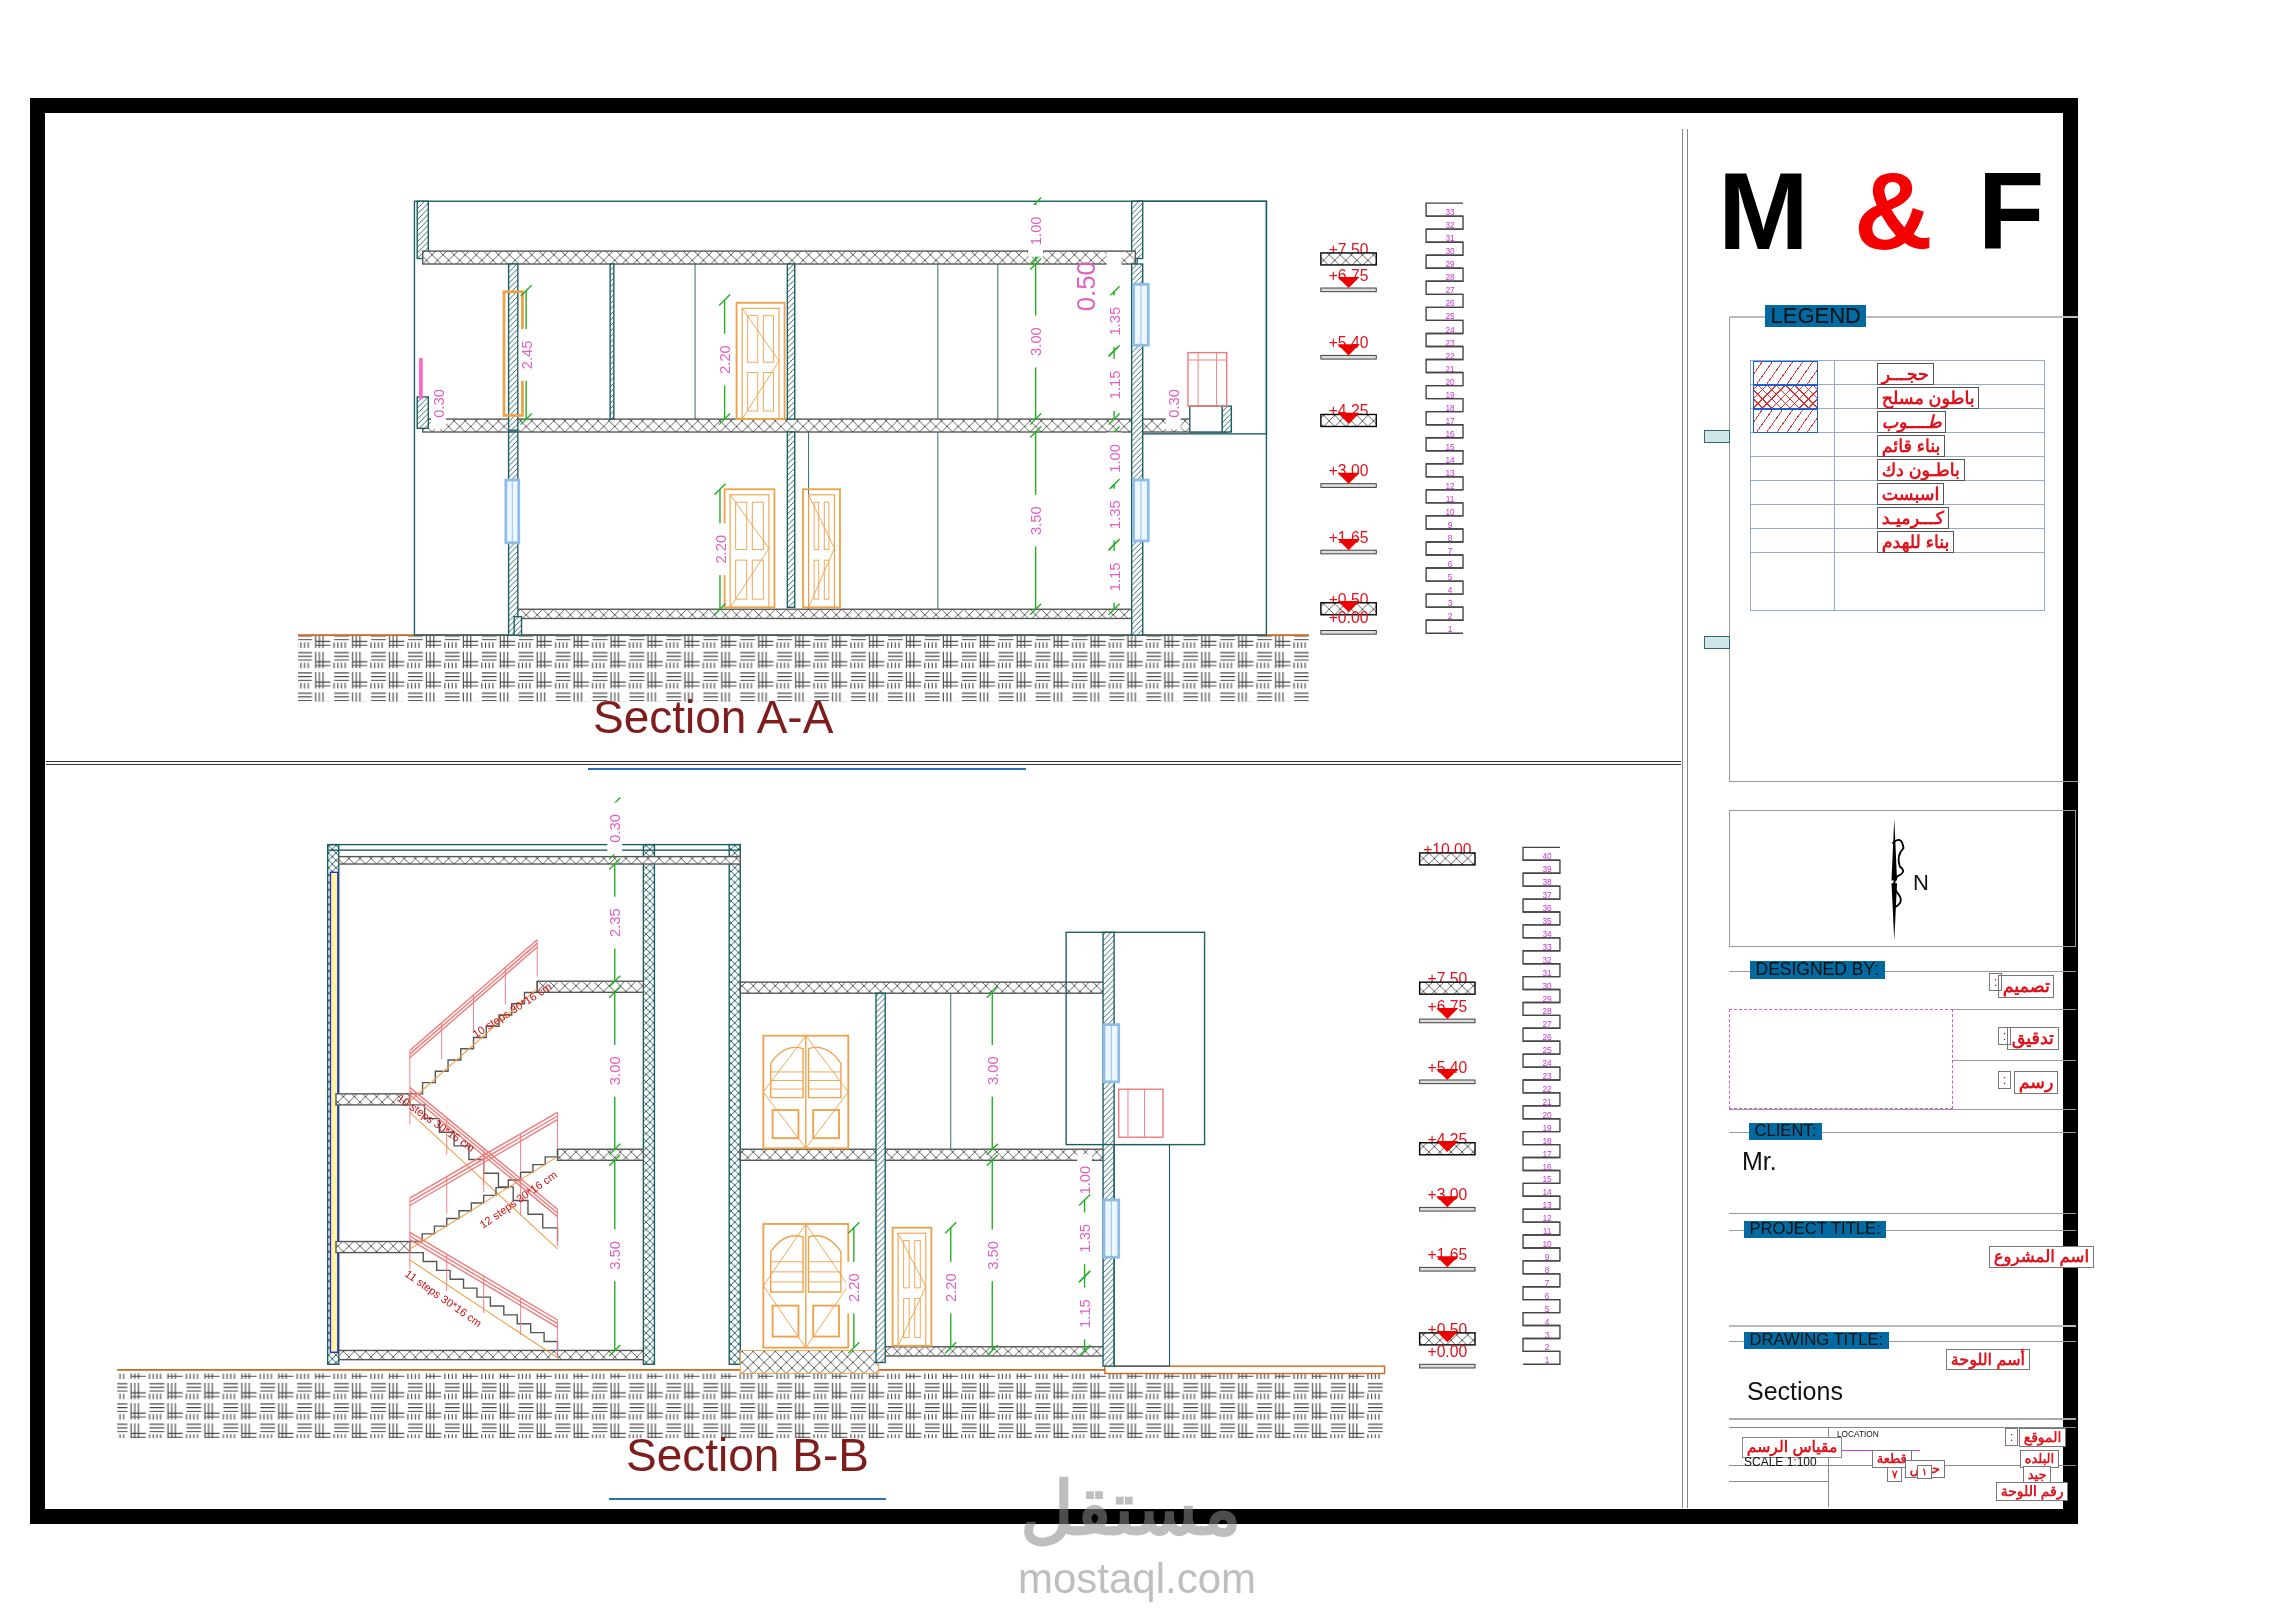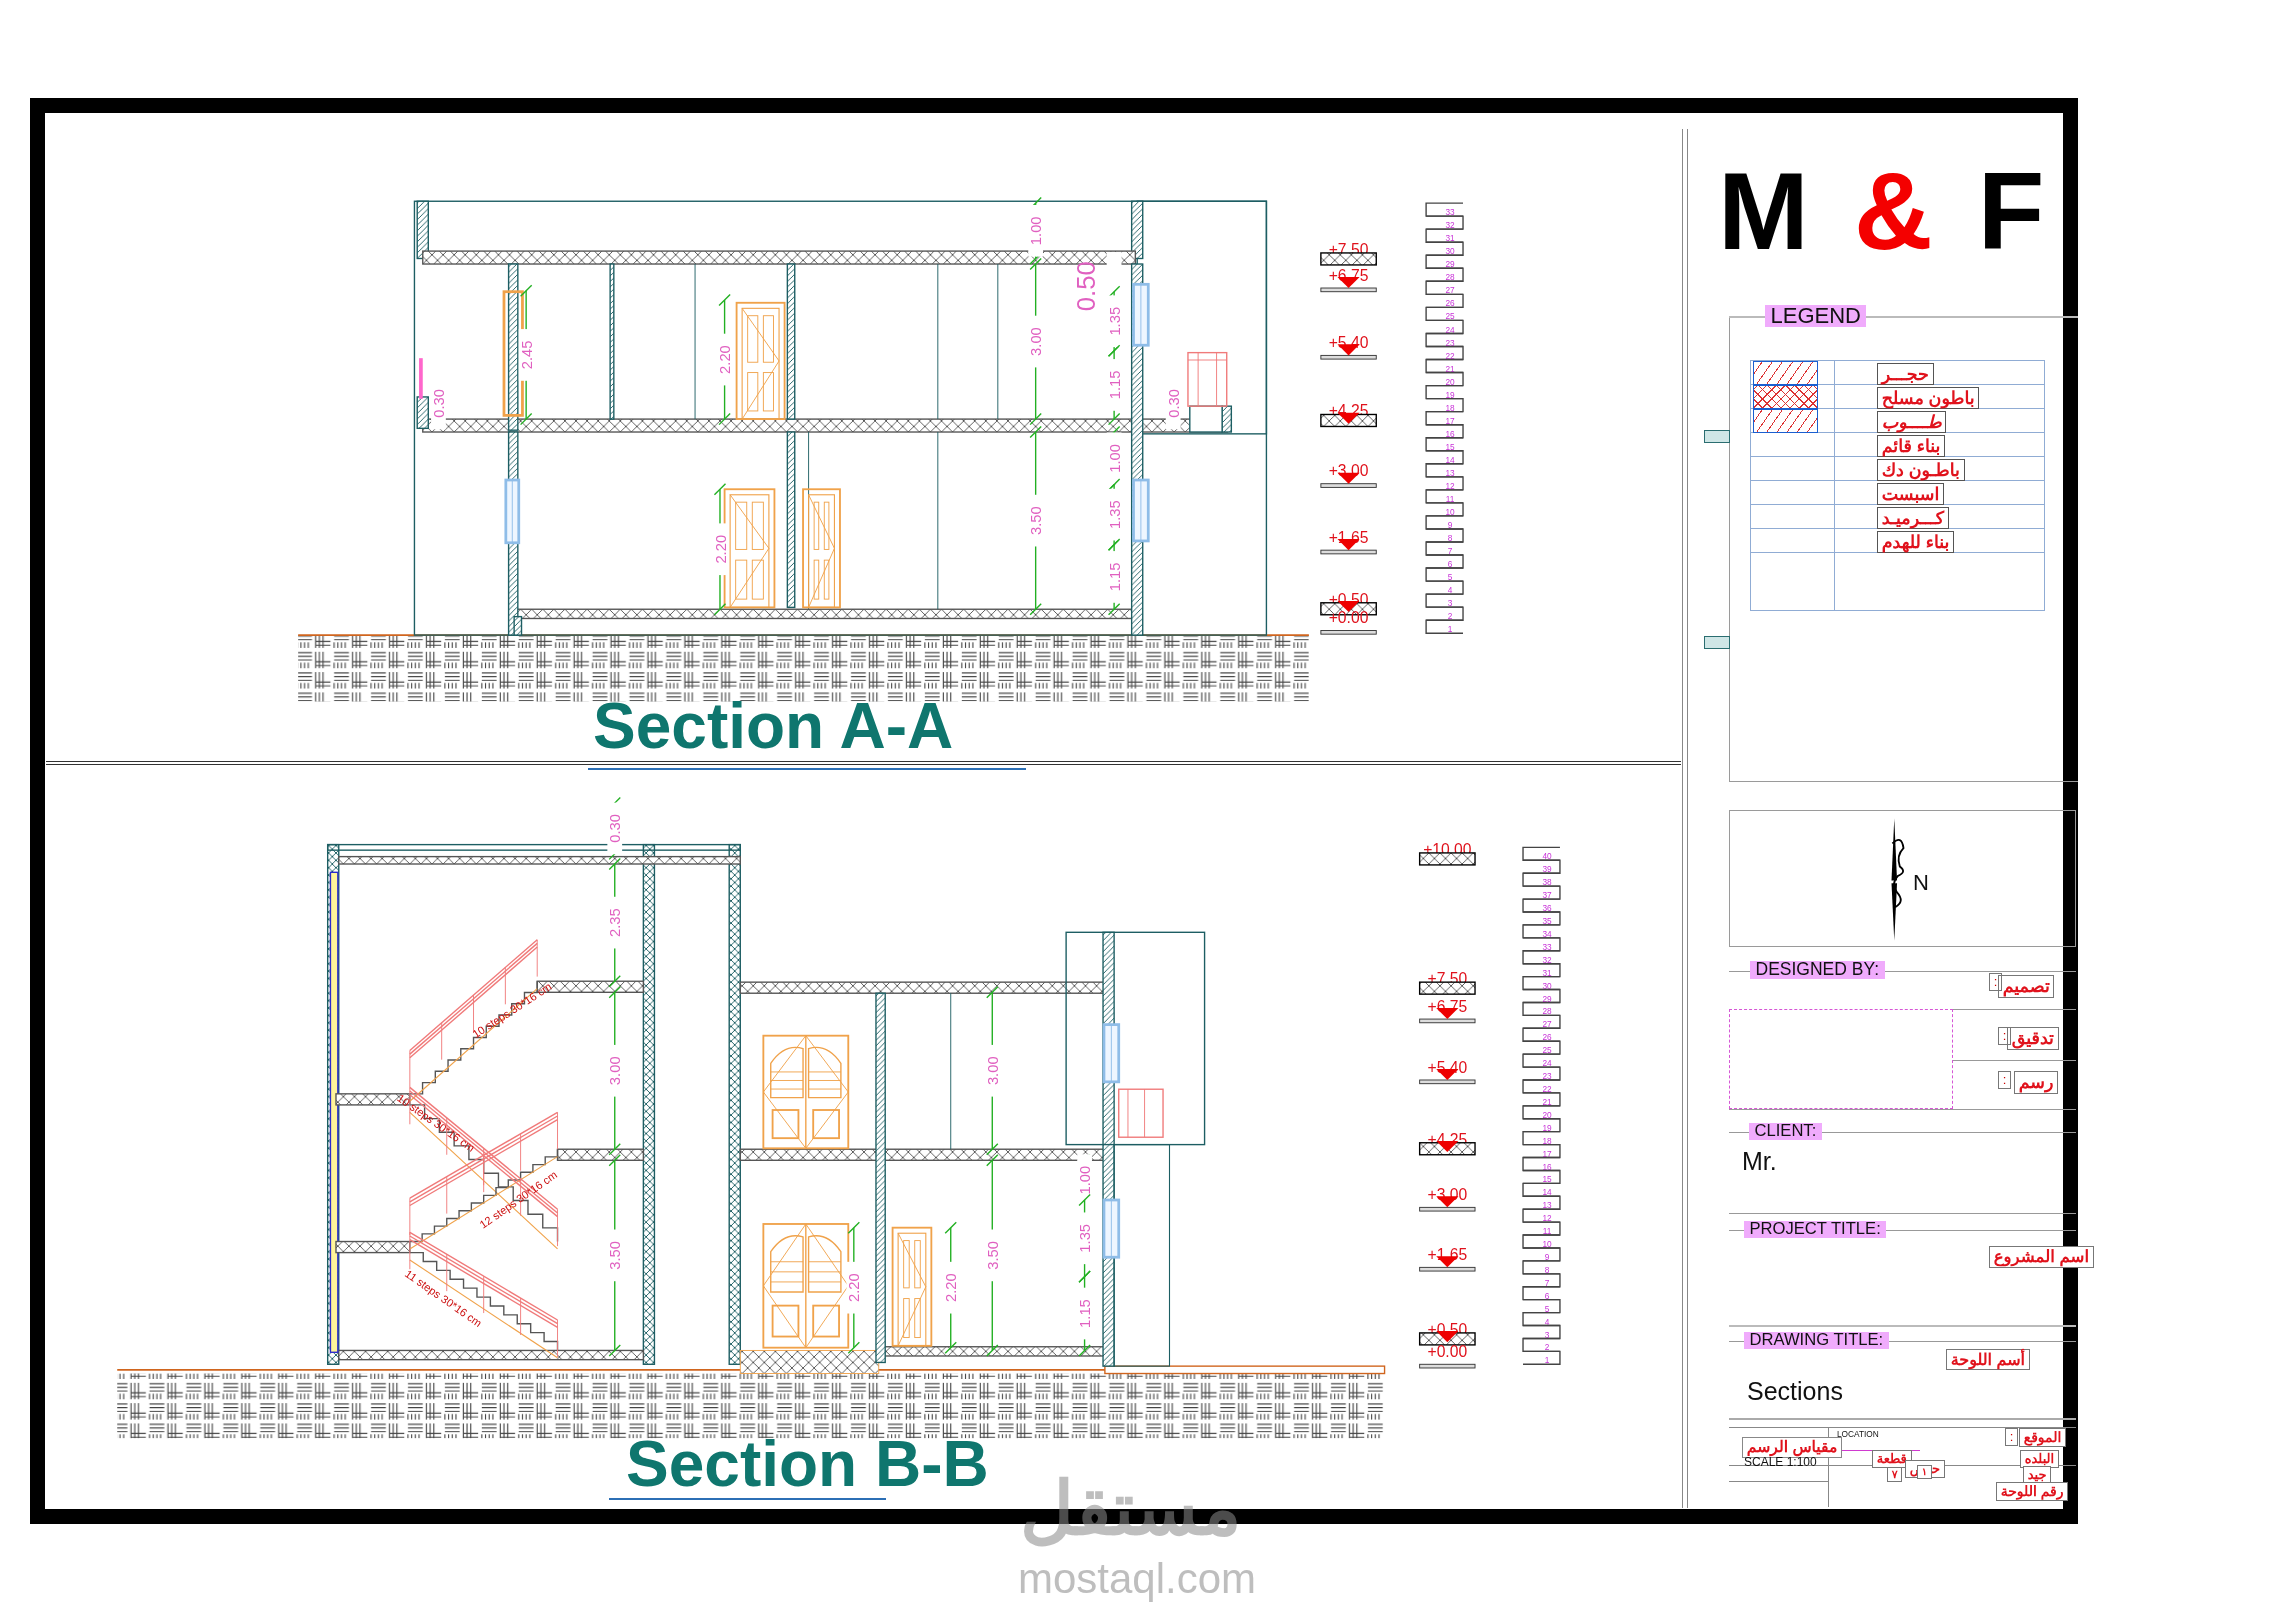--- a/index.html
+++ b/index.html
@@ -1,27 +1,27 @@
 <!DOCTYPE html>
 <html style="font-size:14.8px"><head>
 <meta charset="utf-8">
 <style>
   html,body{margin:0;padding:0;background:#fff;}
   body{width:2291px;height:1620px;position:relative;overflow:hidden;font-family:"Liberation Sans",sans-serif;}
   .frame{position:absolute;left:30px;top:98px;width:2048px;height:1426px;box-sizing:border-box;border:15.7px solid #000;background:#fff;}
   .vdiv{position:absolute;left:1682px;top:129px;width:5.5px;height:1379px;border-left:0.9px solid #888;border-right:0.9px solid #888;box-sizing:border-box;}
   .hdiv{position:absolute;left:46px;top:761px;width:1635px;height:3.7px;border-top:0.9px solid #333;border-bottom:0.9px solid #333;box-sizing:border-box;}
   svg.draw{position:absolute;left:0;top:0;}
-  .sec-title{position:absolute;color:#0f766e;font-weight:bold;font-size:64px;letter-spacing:0;line-height:1;white-space:nowrap;}
+  .sec-title{position:absolute;color:#7f1d1d;font-weight:normal;font-size:46px;letter-spacing:0;line-height:1;white-space:nowrap;}
   .sec-underline{position:absolute;height:1.8px;background:#2c6fb5;}
   .logo{position:absolute;left:1718px;top:157px;font-weight:bold;font-size:109px;line-height:1;letter-spacing:7.4px;white-space:nowrap;}
   .logo .amp{color:#f40000;}
   .rp-box{position:absolute;border:0.9px solid #9a9a9a;box-sizing:border-box;}
   .rp-line{position:absolute;height:1.8px;background:#b5b5b5;}
-  .rp-label{position:absolute;font-size:19.4px;color:#111;background:#f0abfc;padding:0 5.5px;white-space:nowrap;line-height:1;}
+  .rp-label{position:absolute;font-size:19.4px;color:#111;background:#0369a1;padding:0 5.5px;white-space:nowrap;line-height:1;}
   .rp-value{position:absolute;color:#111;white-space:nowrap;line-height:1;}
   .ar{position:absolute;color:#e0121c;font-weight:bold;border:0.9px solid #777;background:#fff;padding:0 3.7px;white-space:nowrap;line-height:1.2;direction:rtl;}
   .colon{position:absolute;border:0.9px solid #777;width:11px;font-size:13px;text-align:center;color:#c00;line-height:1.2;}
   .legend-table{position:absolute;left:1750px;top:360px;width:295px;height:251px;border:0.9px solid #90acd4;box-sizing:border-box;}
   .legend-row{position:absolute;left:0;width:293px;height:24px;border-bottom:0.9px solid #90acd4;box-sizing:border-box;}
   .legend-col{position:absolute;left:83px;top:0;width:0.9px;height:249px;background:#90acd4;}
   .legend-ar{position:absolute;color:#e0121c;font-weight:bold;font-size:17.5px;border:0.9px solid #555;padding:0 3.7px;background:transparent;direction:rtl;white-space:nowrap;line-height:1.15;}
   .swatch{position:absolute;left:1.8px;width:65px;height:24px;border:1.8px solid #1a5fd0;box-sizing:border-box;}
   .wm{position:absolute;color:#8a8a8a;opacity:.55;font-weight:bold;white-space:nowrap;}
 </style>

